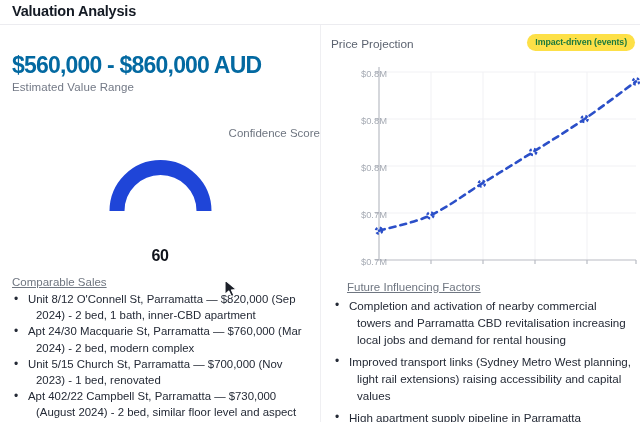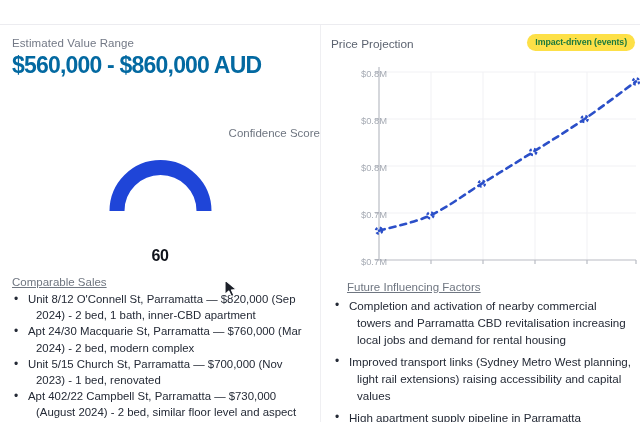--- a/index.html
+++ b/index.html
@@ -65,20 +65,21 @@
     top: 25px;
     width: 319px;
     height: 397px;
   }
 
   
   .sub-label {
     font-size: 11.5px;
     color: #737986;
     letter-spacing: 0.1px;
+    margin-top: 44px;
   }
   .est-label {
     position: absolute;
     left: 12px;
     top: 12px;
   }
   .est-value {
     position: absolute;
     left: 12px;
     top: 28px;
@@ -231,20 +232,21 @@
     top: 0;
     width: 47px;
     height: 228px;
   }
 </style>
 </head>
 <body>
 
 <div id="app">
 
+  <div class="page-title">Valuation Analysis</div>
   <div class="header-rule"></div>
   <div class="col-divider"></div>
 
   <div class="left-col">
 
     <div class="sub-label est-label">Estimated Value Range</div>
     <div class="est-value">$560,000 - $860,000 AUD</div>
 
     <div class="conf-title">Confidence Score</div>
 

